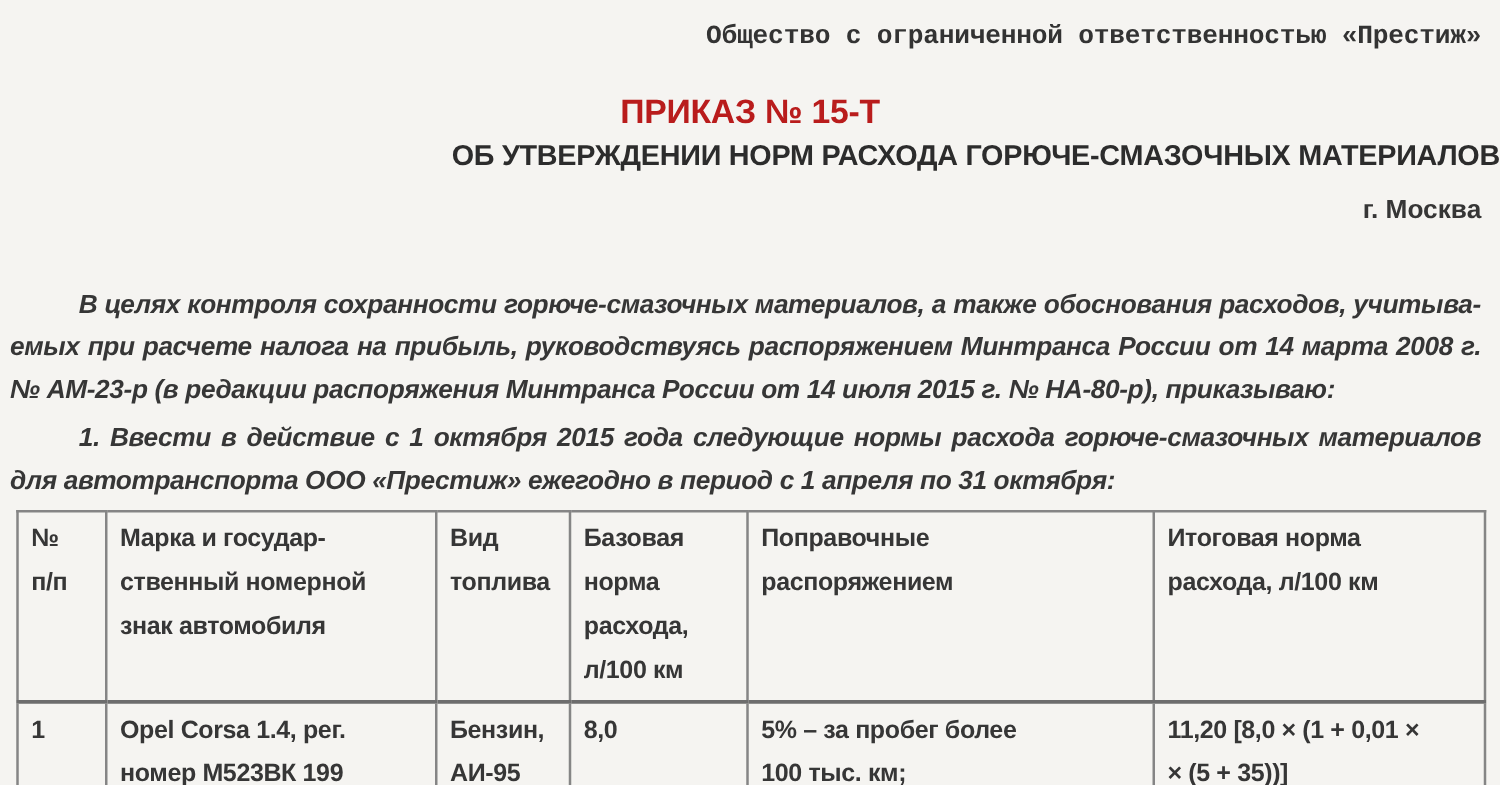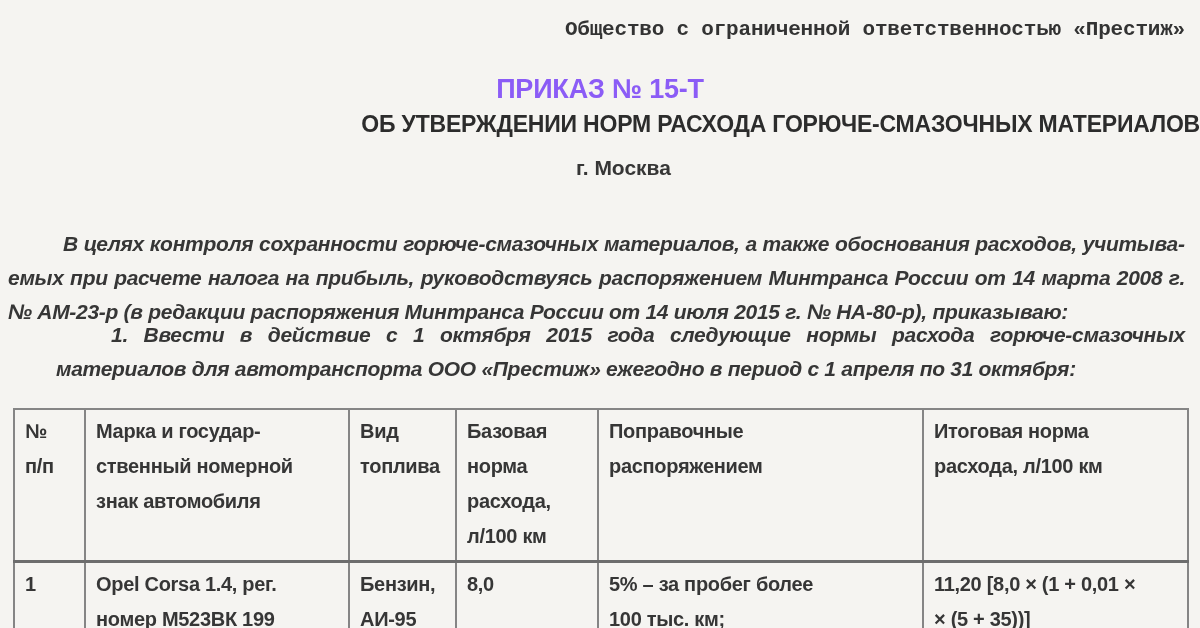--- a/index.html
+++ b/index.html
@@ -26,54 +26,54 @@
     font-family: Liberation Mono, monospace;
   }
   .title {
     position: absolute;
     top: 74px;
     left: 0;
     width: 100%;
     text-align: center;
     font-size: 27px;
     letter-spacing: -0.2px;
-    color: #8b5cf6;
+    color: #b91c1c;
   }
   .subtitle {
     position: absolute;
     top: 111px;
     left: 0;
     width: 100%;
     text-align: right;
     font-size: 23px;
     letter-spacing: -0.2px;
     color: #2c2c2c;
   }
   .meta-row {
     position: absolute;
     top: 156px;
     left: 62px;
     right: 15px;
     display: flex;
-    justify-content: center;
+    justify-content: flex-end;
     font-size: 21px;
   }
   .para {
     position: absolute;
     left: 8px;
     right: 15px;
     font-size: 21px;
     line-height: 34px;
     letter-spacing: -0.3px;
     text-align: justify;
     text-indent: 55px;
     font-style: italic;
   }
   .para-1 { top: 206px; }
-  .para-2 { top: 297px; margin-left: 48px; }
+  .para-2 { top: 313px; }
 
   table.norms {
     position: absolute;
     top: 408px;
     left: 13px;
     width: 1174px;
     border-collapse: collapse;
     table-layout: fixed;
     font-size: 20px;
     letter-spacing: -0.3px;

